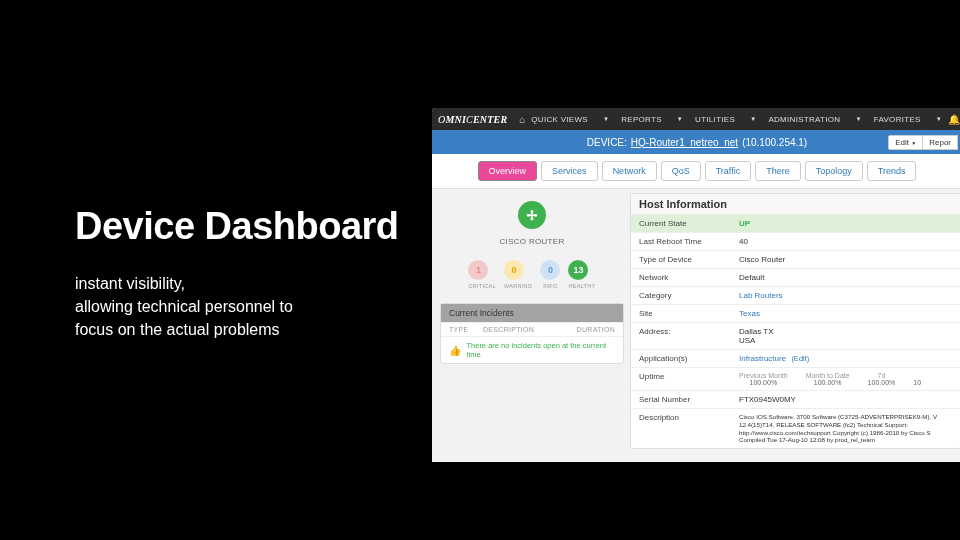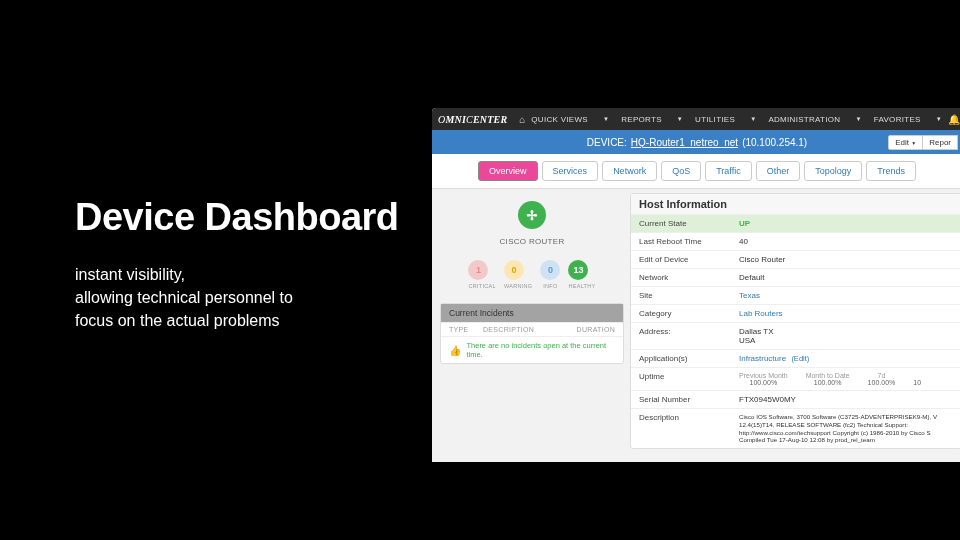--- a/index.html
+++ b/index.html
@@ -1,18 +1,18 @@
 <!DOCTYPE html>
 <html><head>
 <meta charset="utf-8">
 <style>
 * { margin: 0; padding: 0; box-sizing: border-box; }
 body { width: 960px; height: 540px; background: #000; font-family: "Helvetica Neue", Arial, sans-serif; overflow: hidden; position: relative; }
 
-.slide-text { position: absolute; left: 75px; top: 196px; color: #fff; }
+.slide-text { position: absolute; left: 75px; top: 205px; color: #fff; }
 .slide-title { font-size: 38px; font-weight: 700; letter-spacing: -0.5px; margin-bottom: 24px; }
 .slide-body { font-size: 16px; font-weight: 300; line-height: 1.45; }
 
 .app-window { position: absolute; left: 432px; top: 108px; width: 530px; height: 354px; background: #f2f2f2; border-radius: 4px 0 0 0; overflow: hidden; box-shadow: 0 4px 20px rgba(0,0,0,0.5); }
 
 
 .topbar { background: #2b2b2b; height: 22px; display: flex; align-items: center; padding: 0 6px; color: #ddd; font-size: 8px; }
 .brand { font-family: Georgia, serif; font-style: italic; font-weight: 600; font-size: 10px; letter-spacing: 0.2px; color: #fff; }
 .tb-divider { width: 1px; height: 12px; background: #444; margin: 0 6px; }
 .tb-home { font-size: 10px; }
@@ -137,21 +137,21 @@
       <span class="btn" style="border-left:none">Repor</span>
     </span>
   </div>
 
   <div class="tabs-wrap">
     <span class="tab active">Overview</span>
     <span class="tab">Services</span>
     <span class="tab">Network</span>
     <span class="tab">QoS</span>
     <span class="tab">Traffic</span>
-    <span class="tab">Other</span>
+    <span class="tab">There</span>
     <span class="tab">Topology</span>
     <span class="tab">Trends</span>
   </div>
 
   <div class="main">
 
     <div class="left-col">
       <div class="router-block">
         <div class="router-circ">✢</div>
         <div class="router-label">CISCO ROUTER</div>
@@ -196,34 +196,34 @@
 
         <div class="inforow up">
           <div class="k">Current State</div>
           <div class="v">UP</div>
         </div>
         <div class="inforow">
           <div class="k">Last Reboot Time</div>
           <div class="v">40</div>
         </div>
         <div class="inforow">
-          <div class="k">Edit of Device</div>
+          <div class="k">Type of Device</div>
           <div class="v">Cisco Router</div>
         </div>
         <div class="inforow">
           <div class="k">Network</div>
           <div class="v">Default</div>
         </div>
         <div class="inforow">
+          <div class="k">Category</div>
+          <div class="v link">Lab Routers</div>
+        </div>
+        <div class="inforow">
           <div class="k">Site</div>
           <div class="v link">Texas</div>
-        </div>
-        <div class="inforow">
-          <div class="k">Category</div>
-          <div class="v link">Lab Routers</div>
         </div>
         <div class="inforow">
           <div class="k">Address:</div>
           <div class="v">
             <div>Dallas TX</div>
             <div>USA</div>
           </div>
         </div>
         <div class="inforow">
           <div class="k">Application(s)</div>

